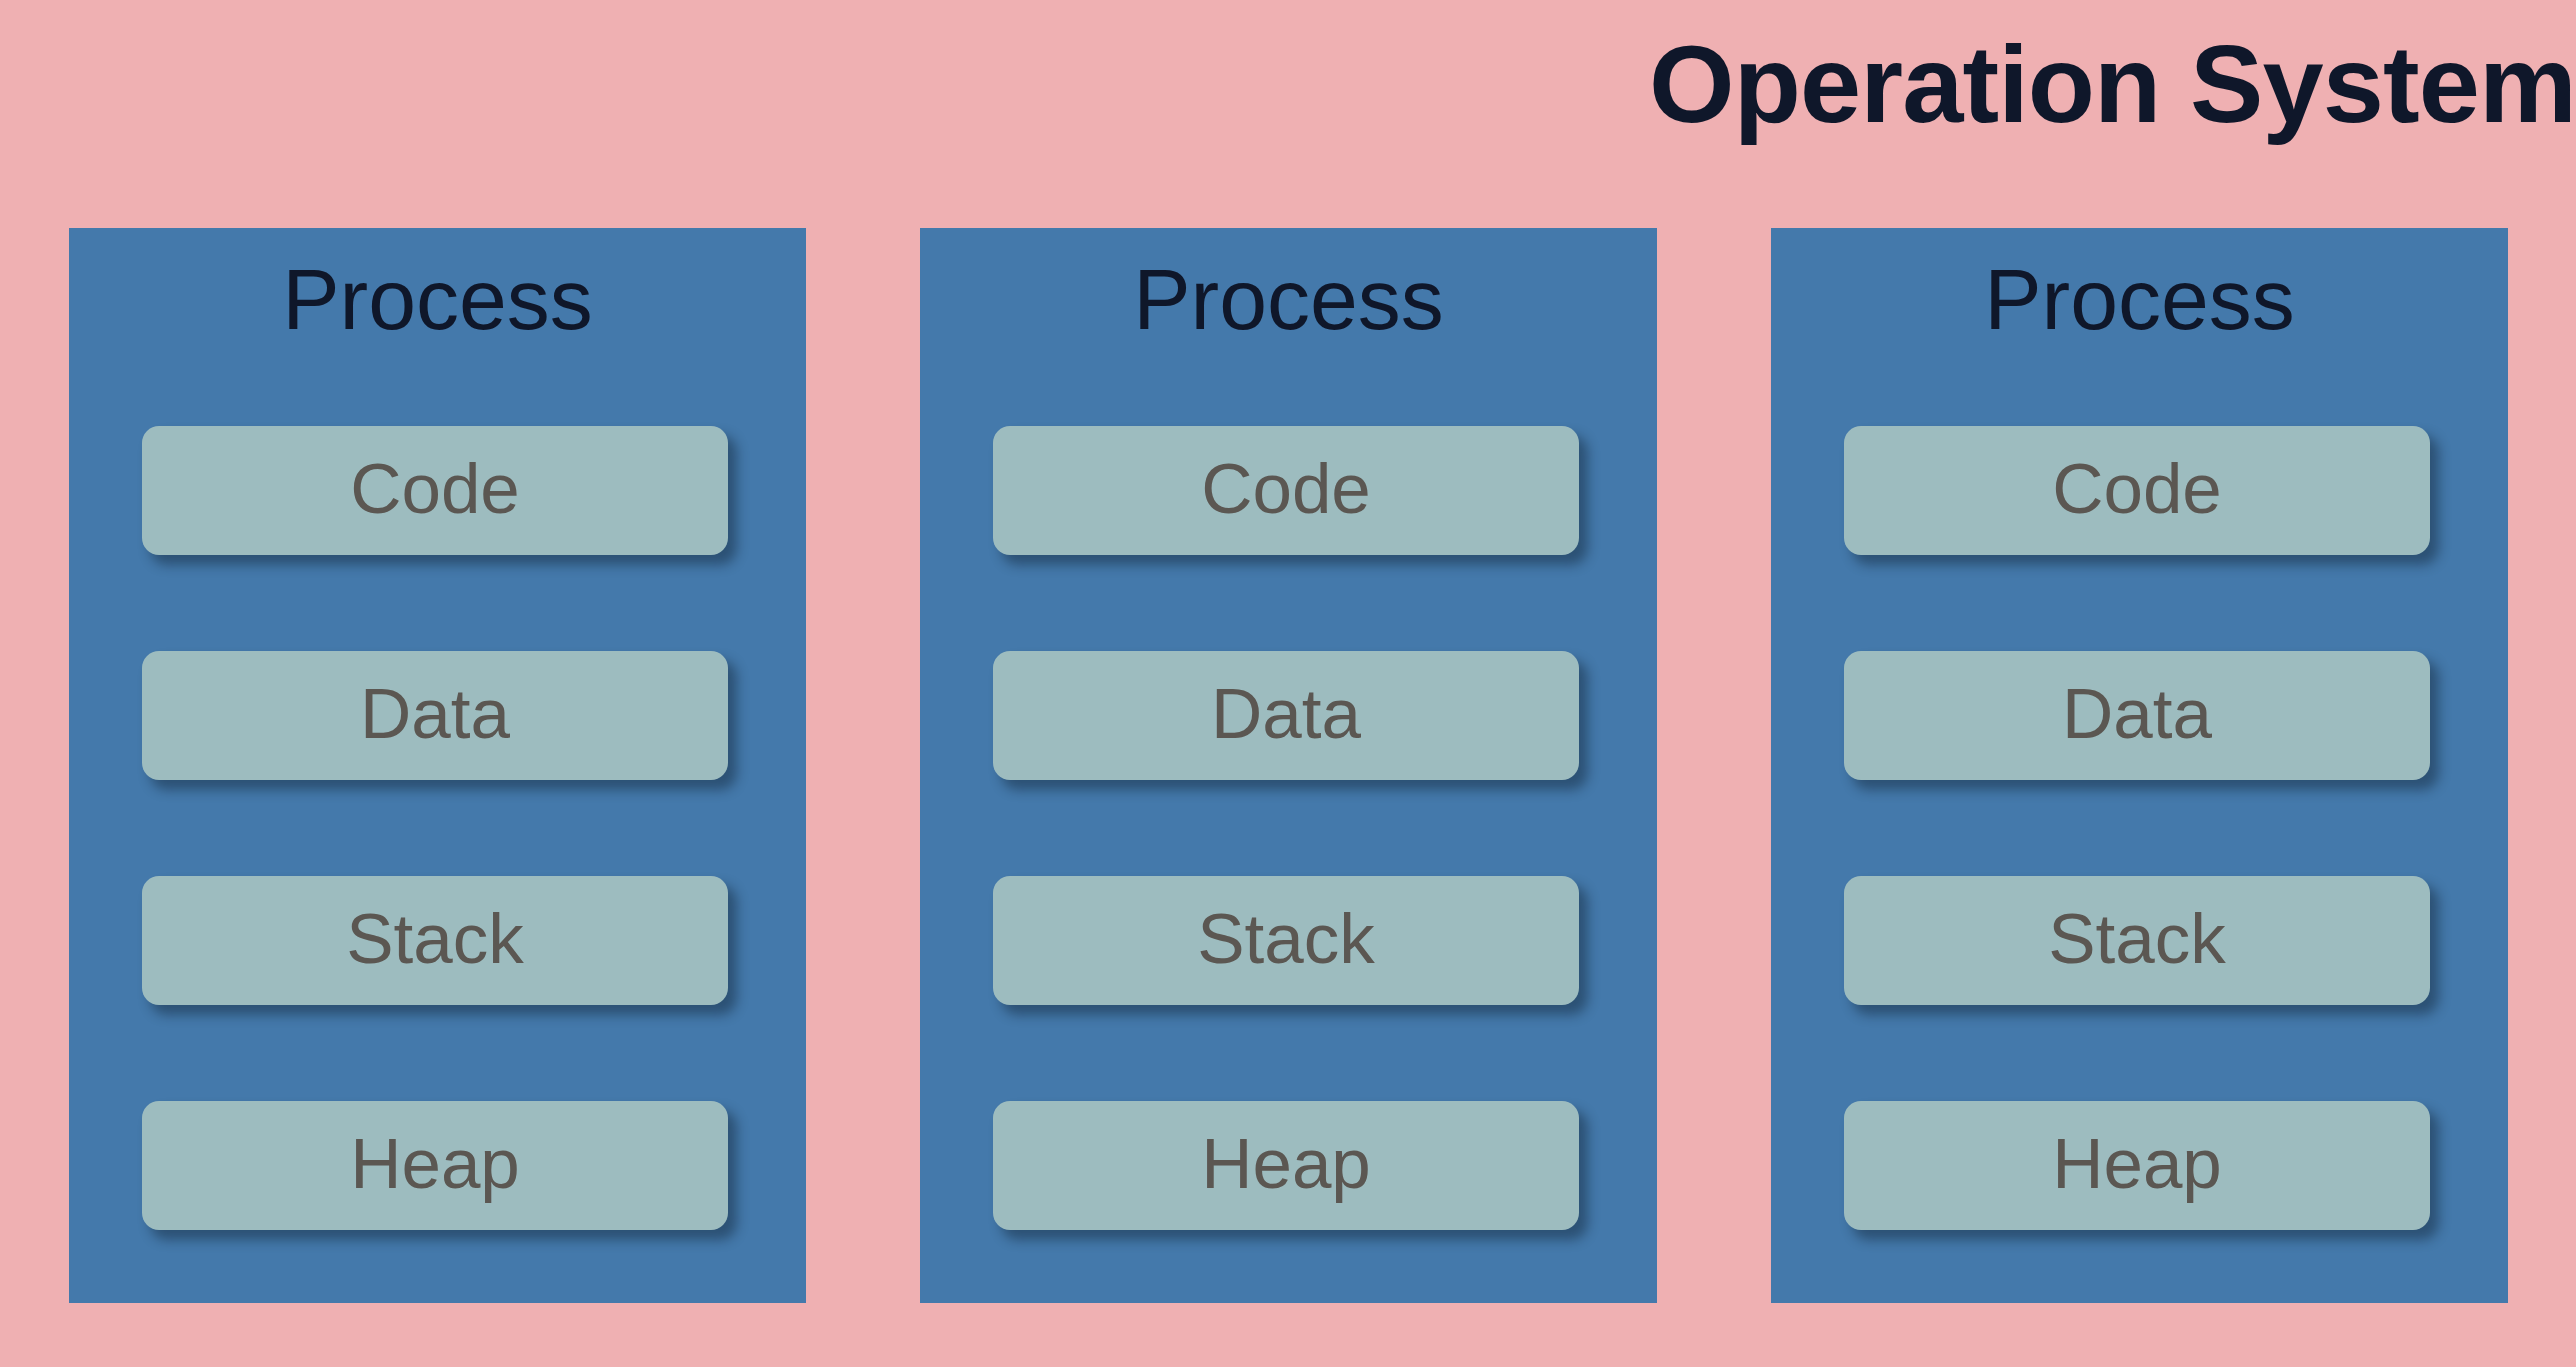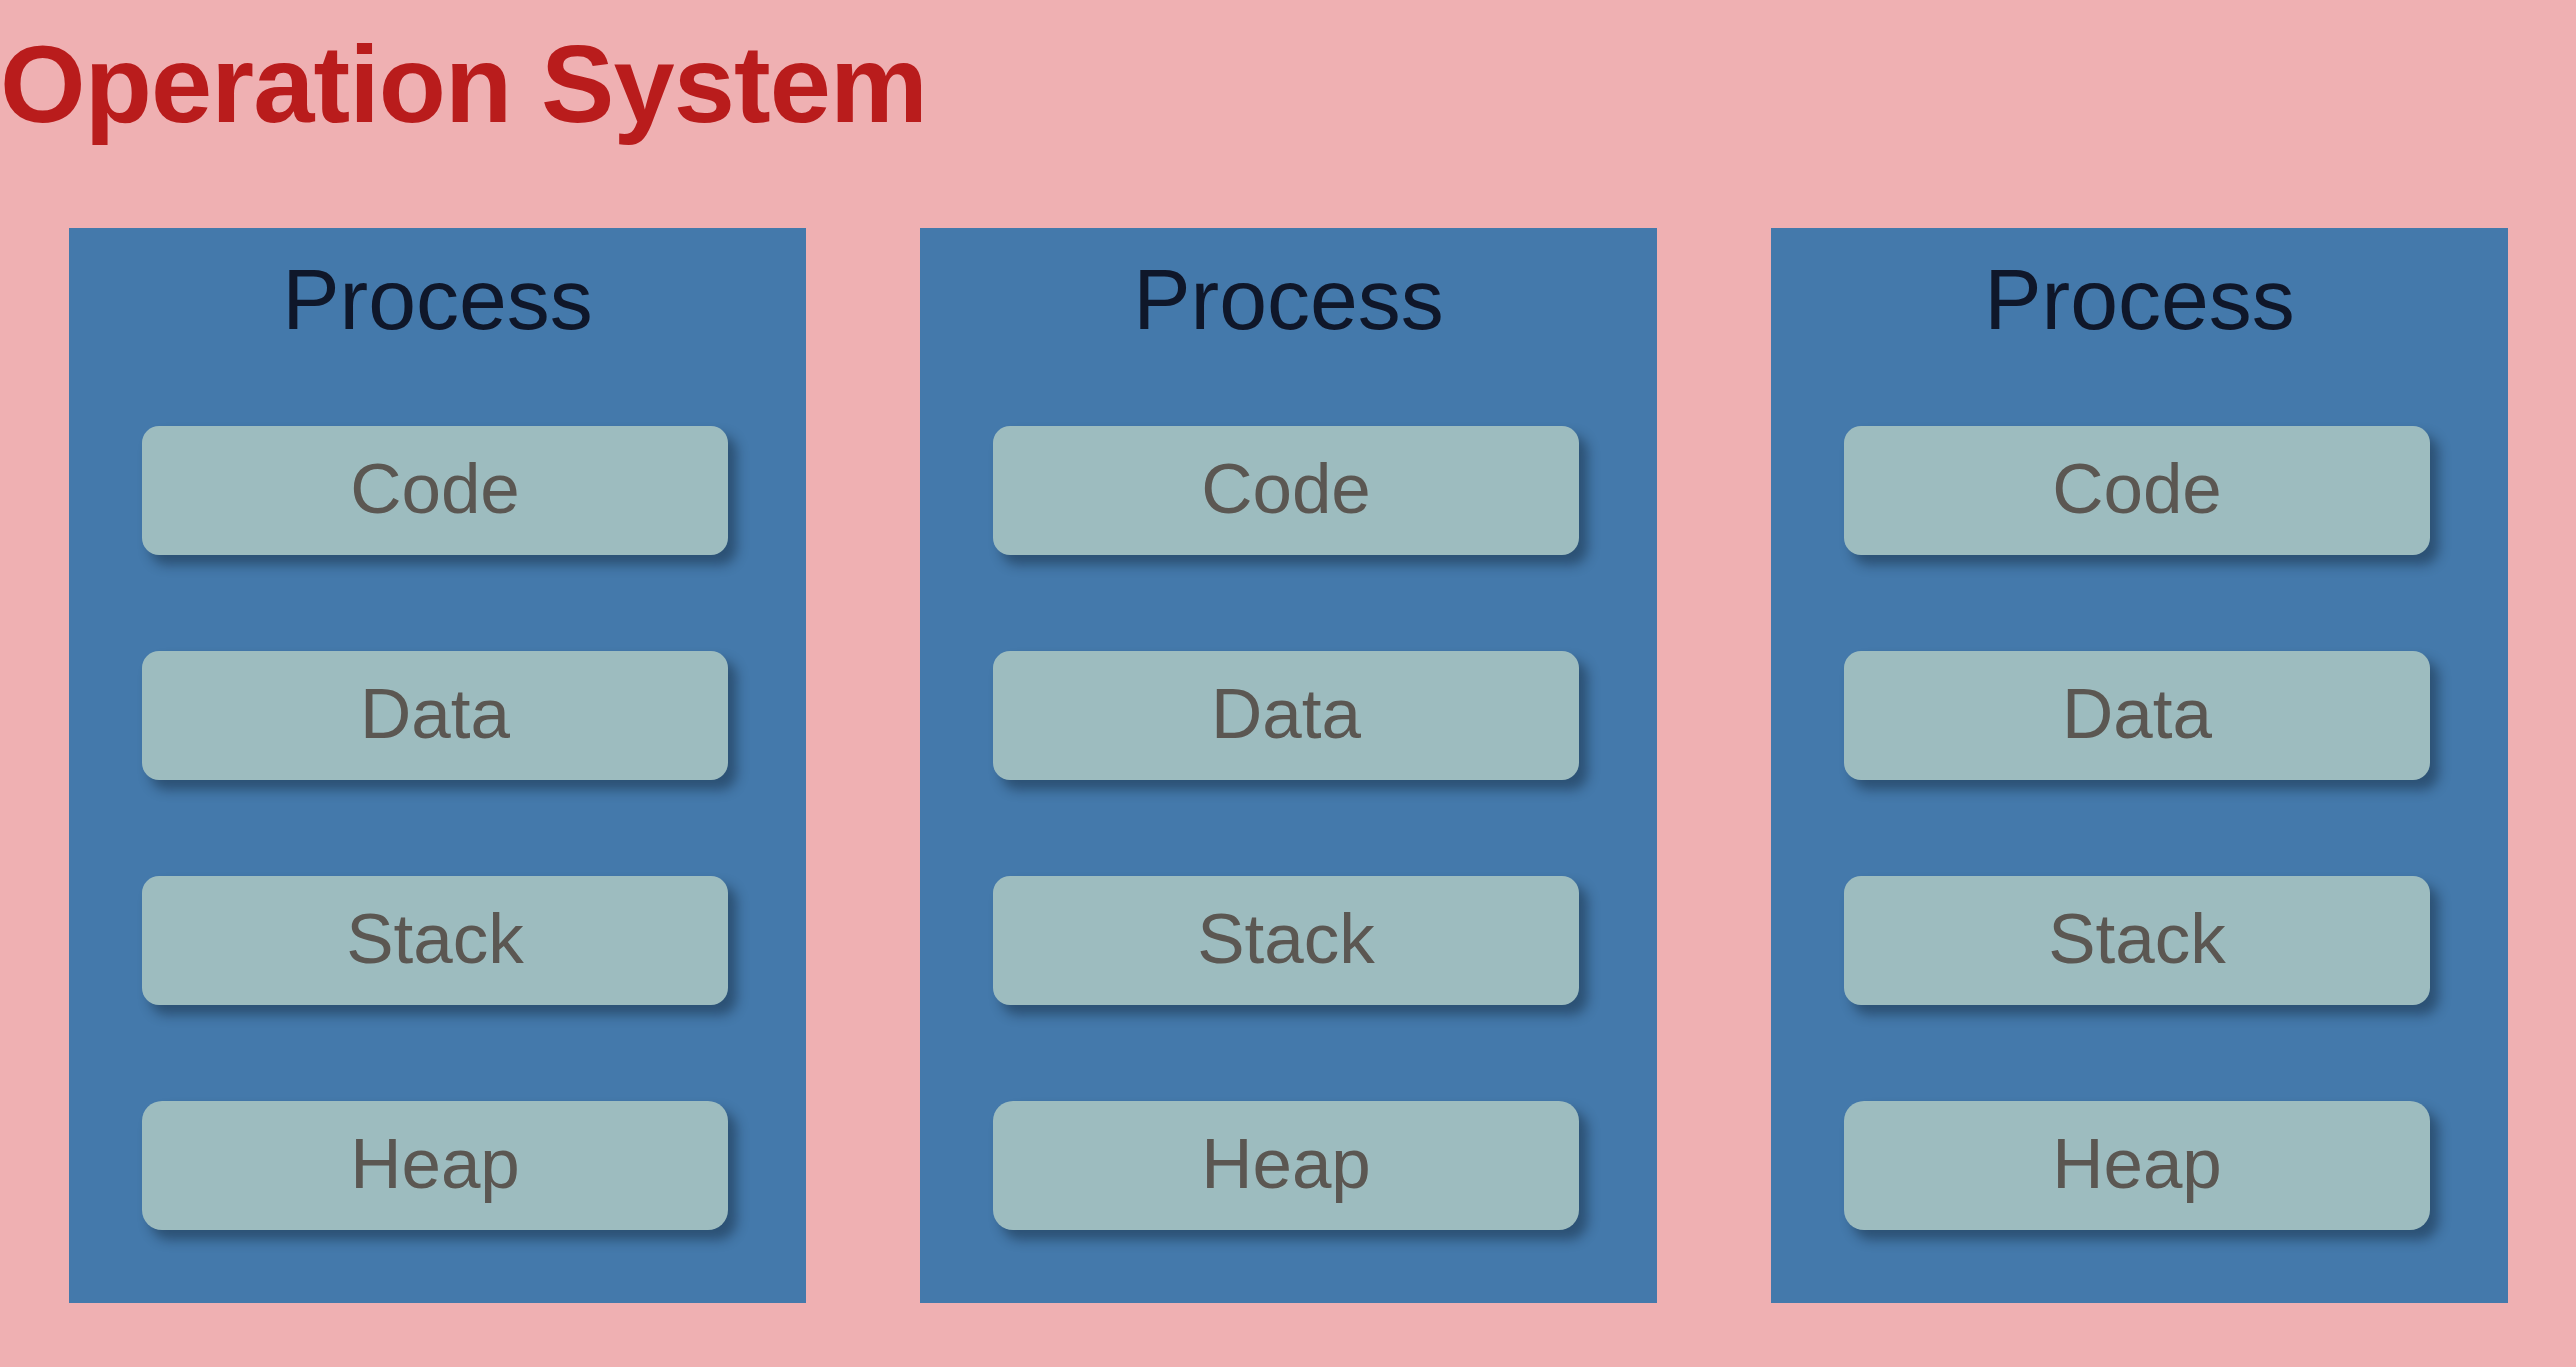--- a/index.html
+++ b/index.html
@@ -16,25 +16,25 @@
     overflow: hidden;
     font-family: "Liberation Sans", "DejaVu Sans", sans-serif;
   }
 
   
   #os-title {
     position: absolute;
     left: 0;
     top: 29px;
     width: 2576px;
-    text-align: left;
+    text-align: right;
     font-size: 110px;
     line-height: 1.0;
     font-weight: 700;
-    color: #b91c1c;
+    color: #0f172a;
     letter-spacing: -0.9px;
     white-space: nowrap;
   }
 
   
   #process-row {
     position: absolute;
     left: 69px;
     top: 228px;
     width: 2439px;
@@ -78,21 +78,21 @@
     height: 129px;
     margin-bottom: 96px;
     background: #9DBCBF;
     border-radius: 17px;
     box-shadow: 8.6px 9.5px 11.2px rgba(16, 34, 52, 0.45);
     display: flex;
     align-items: center;
     justify-content: center;
     box-sizing: border-box;
   }
-  .segment-box:last-child { margin-bottom: 0; border-radius: 20px; }
+  .segment-box:last-child { margin-bottom: 0; }
 
   .segment-label {
     font-size: 71px;
     line-height: 1.0;
     font-weight: 400;
     color: #5B5752;
     white-space: nowrap;
     position: relative;
     top: -1.7px;
   }

